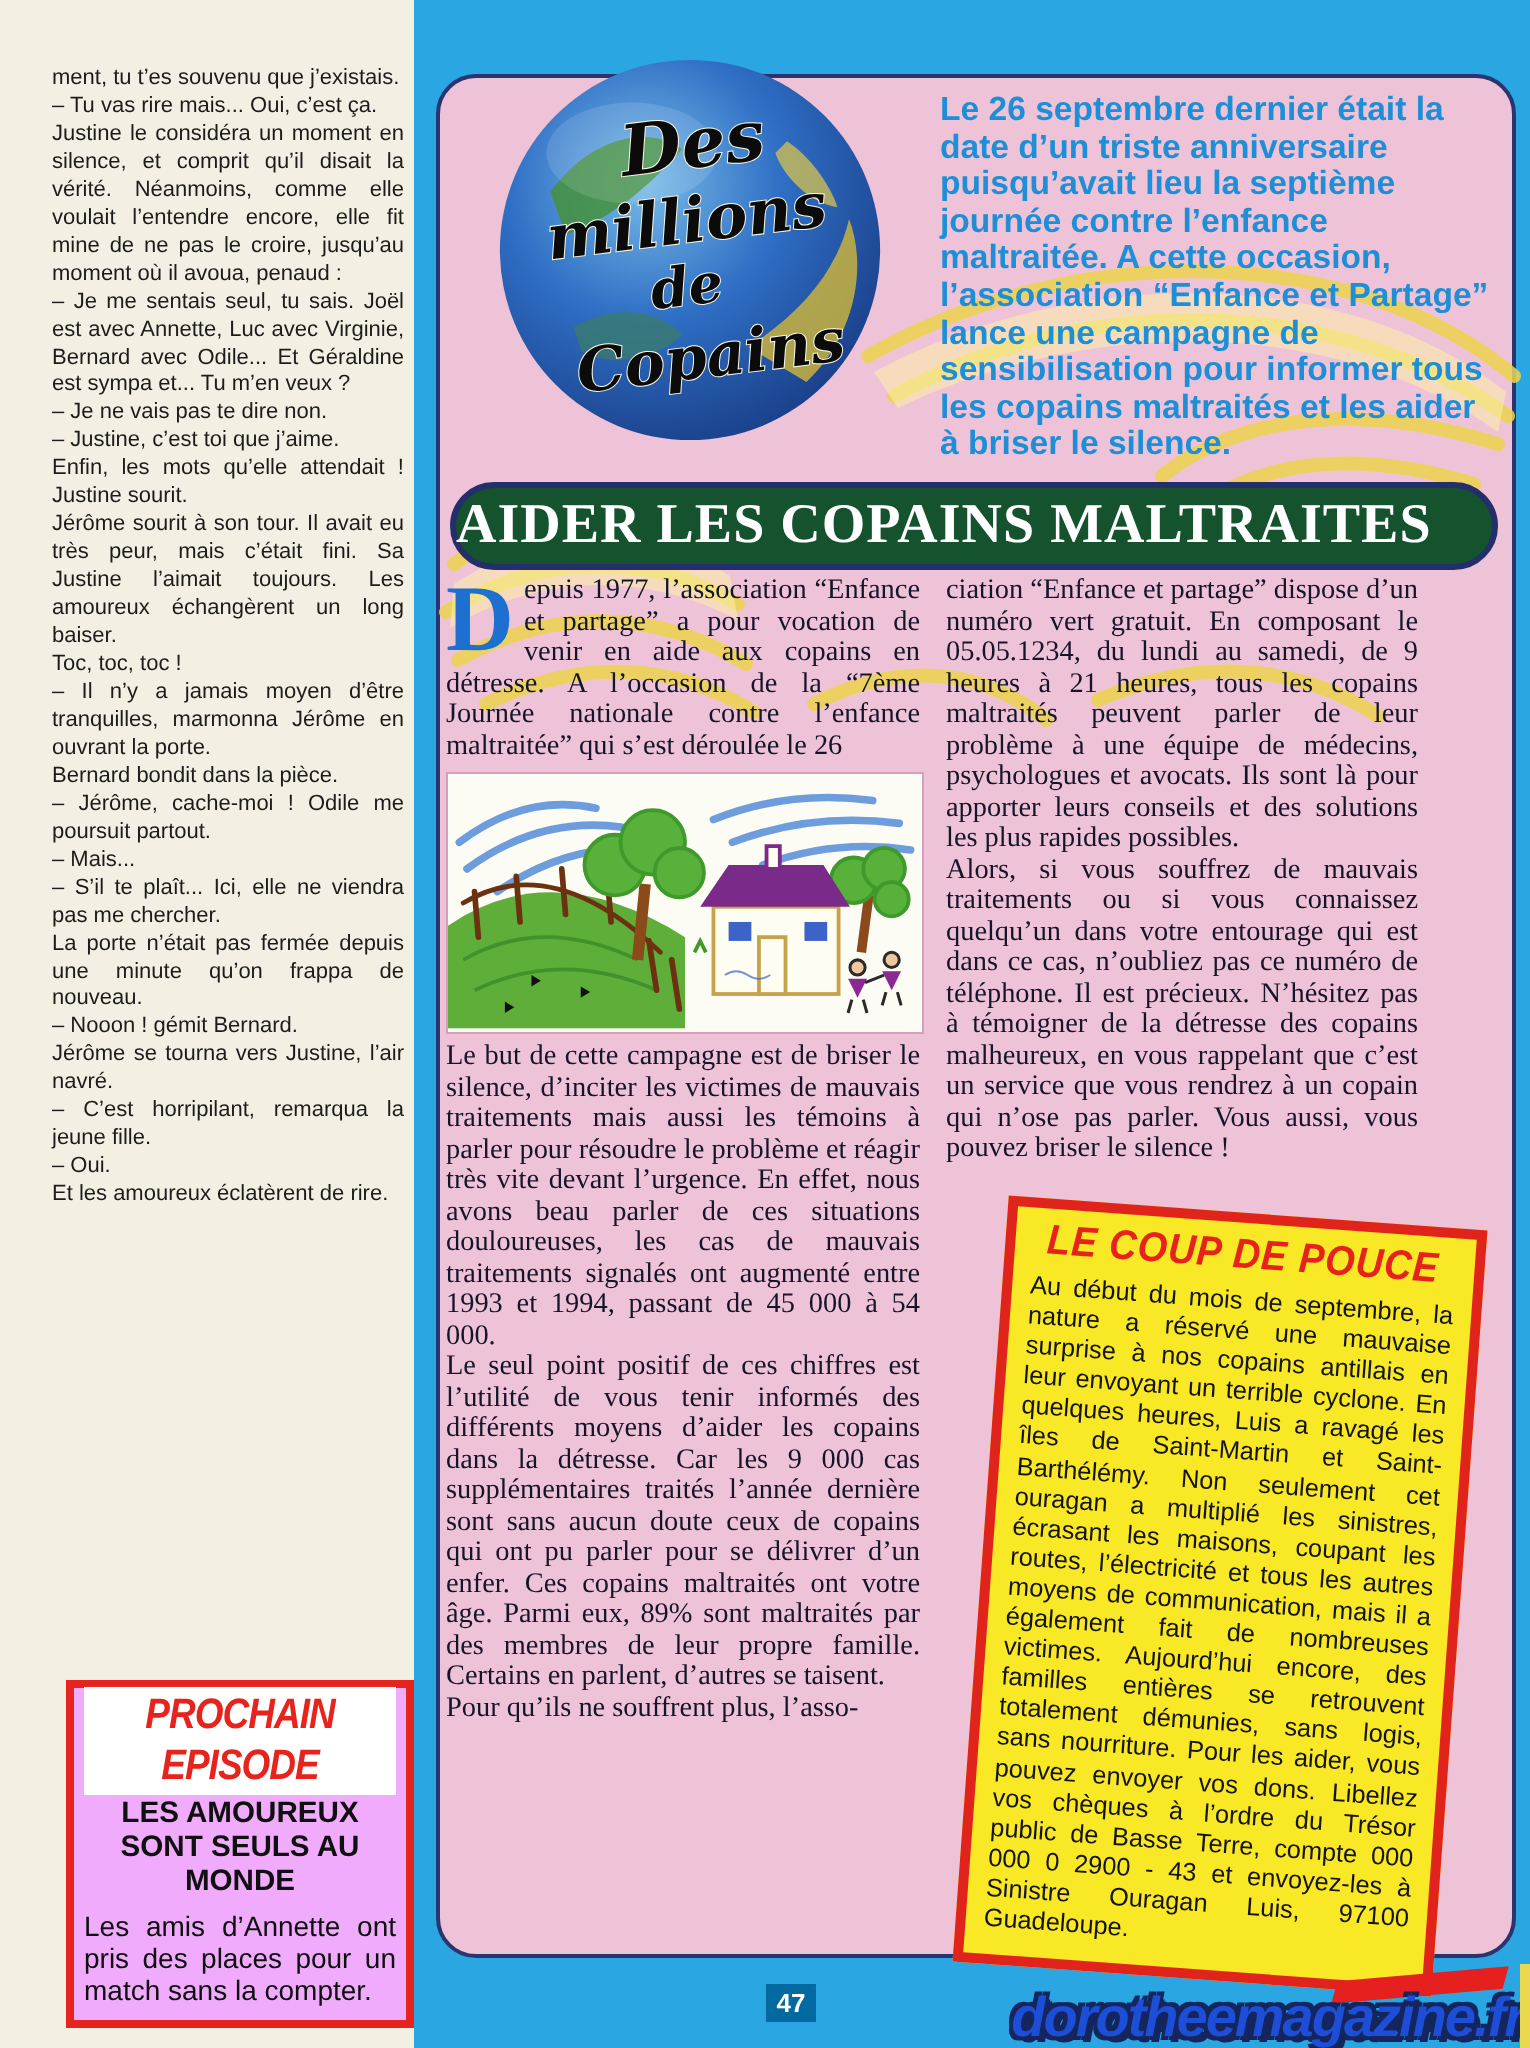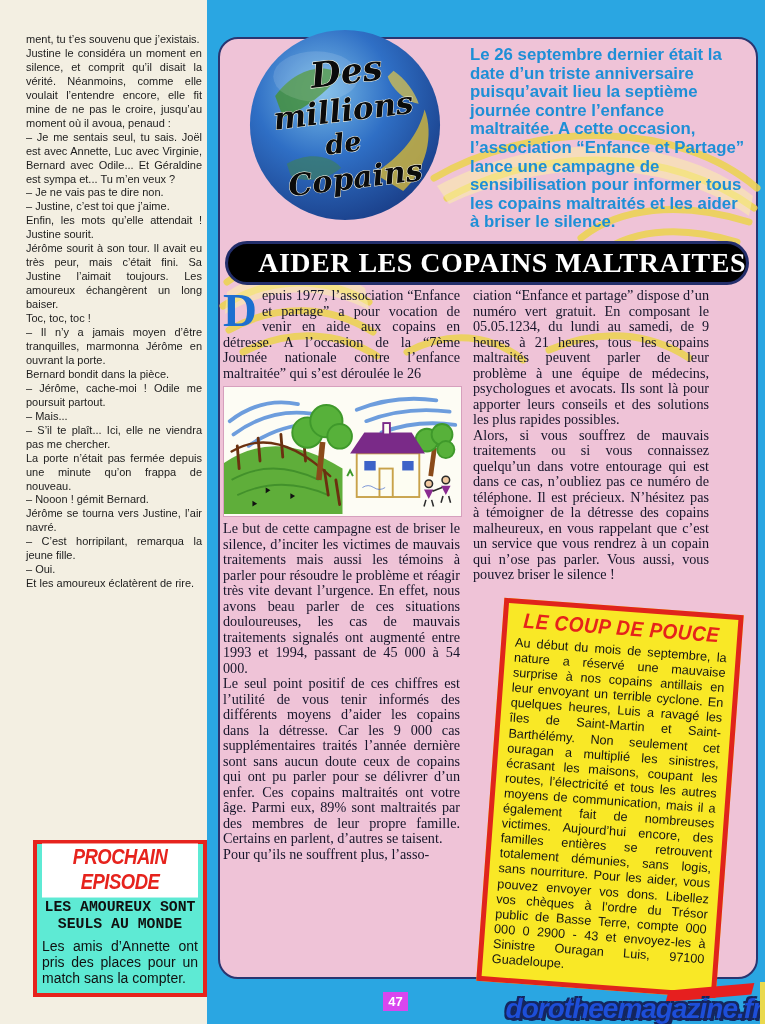--- a/index.html
+++ b/index.html
@@ -6,44 +6,44 @@
   .stage{position:relative;width:765px;height:1024px;background:#f3efe2;overflow:hidden;
          font-family:"Liberation Sans",sans-serif;}
 
   
   .story{position:absolute;left:26px;top:33px;width:176px;
          font-size:11px;line-height:13.95px;color:#1c1c1c;text-align:justify;}
   .story p{margin:0;}
 
   
   .next-ep{position:absolute;left:33px;top:840px;width:156px;
-           background:#5eead4;border:4px solid #e6231d;padding:3px 5px 6px 5px;}
+           background:#f0abfc;border:4px solid #e6231d;padding:3px 5px 6px 5px;}
   .next-ep .hd{background:#ffffff;color:#e6231d;font-weight:bold;font-size:18.5px;
                letter-spacing:-0.5px;text-align:center;padding:1px 0 2px 0;
                transform:scaleY(1.15);font-style:italic;}
-  .next-ep .ttl{font-family:Liberation Mono, monospace;font-weight:bold;color:#101010;
+  .next-ep .ttl{font-family:Liberation Sans, sans-serif;font-weight:bold;color:#101010;
                 font-size:14.8px;line-height:17px;text-align:center;margin-top:5px;}
   .next-ep .bd{font-family:Liberation Sans, sans-serif;color:#101010;font-size:14px;
                line-height:16.2px;text-align:justify;margin-top:5px;}
 
   
   .blue{position:absolute;left:207px;top:0;width:558px;height:1024px;background:#2aa6e2;}
   .pink{position:absolute;left:11px;top:37px;width:536px;height:938px;
         background:#efc3d7;border:2px solid #2a3570;border-radius:20px;}
 
   .hands{position:absolute;left:2px;top:100px;width:554px;height:300px;z-index:1;}
   .globe{position:absolute;left:41px;top:28px;width:194px;height:194px;z-index:3;}
 
   .intro{position:absolute;left:263px;top:46px;width:276px;z-index:3;
          color:#1e8fd6;font-weight:bold;font-size:16.8px;line-height:18.6px;}
 
   .banner{position:absolute;left:18px;top:241px;width:518px;height:38px;z-index:4;
-          background:#000000;border:3px solid #232e6b;border-radius:24px;
+          background:#14532d;border:3px solid #232e6b;border-radius:24px;
           color:#ffffff;font-family:"Liberation Serif",serif;font-weight:bold;
-          font-size:28px;text-align:right;line-height:37px;letter-spacing:0.5px;}
+          font-size:28px;text-align:left;line-height:37px;letter-spacing:0.5px;}
 
   
   .art{position:absolute;z-index:4;font-family:"Liberation Serif",serif;
        color:#15152a;font-size:14.2px;line-height:15.5px;text-align:justify;}
   .art p{margin:0;}
   .col1{left:16px;top:288px;width:237px;}
   .col2{left:266px;top:288px;width:236px;}
   .dropcap{float:left;color:#1d6fd0;font-weight:bold;font-size:47px;line-height:40px;
            margin:2px 5px 0 0;font-family:"Liberation Serif",serif;}
   .drawing{display:block;width:237px;height:129px;margin:5px 0 4px 0;
@@ -54,37 +54,38 @@
                background:#db2017;transform:rotate(2deg);z-index:4;}
   .coup{position:absolute;left:283px;top:606px;width:212px;z-index:5;
         background:#f9e826;border:5px solid #e0241c;transform:rotate(4.2deg);
         padding:6px 9px 10px 9px;}
   .coup .ct{color:#e5231b;font-weight:bold;font-style:italic;font-size:19px;
             letter-spacing:0.5px;white-space:nowrap;text-align:center;
             transform:scaleY(1.1);margin:0 0 4px -2px;}
   .coup .cb{color:#141414;font-size:12.7px;line-height:15.1px;text-align:justify;}
 
   
-  .pagenum{position:absolute;left:383px;top:992px;width:25px;height:19px;background:#d946ef;
+  .pagenum{position:absolute;left:383px;top:992px;width:25px;height:19px;background:#0369a1;
            color:#ffffff;font-weight:bold;font-size:13px;text-align:center;line-height:19px;}
   .wm{position:absolute;right:3px;bottom:-1px;z-index:7;color:#1d4ed8;font-weight:bold;
       font-style:italic;font-size:28px;letter-spacing:-1px;
       text-shadow:2px 2px 0 #15265e,-2px 2px 0 #15265e,2px -2px 0 #15265e,
                   -2px -2px 0 #15265e,3px 3px 0 #15265e;}
   .wm-red{position:absolute;right:12px;bottom:26px;width:86px;height:11px;background:#e61f1f;
           transform:rotate(-5deg) skewX(-20deg);z-index:6;}
   .edge{position:absolute;right:0;bottom:0;width:5px;height:42px;background:#ead94e;z-index:8;}
 </style>
 </head>
 <body>
 
 <div class="stage">
 
   <div class="story">
       <p>ment, tu t’es souvenu que j’existais.</p>
+      <p>– Tu vas rire mais... Oui, c’est ça.</p>
       <p>Justine le considéra un moment en silence, et comprit qu’il disait la vérité. Néanmoins, comme elle voulait l’entendre encore, elle fit mine de ne pas le croire, jusqu’au moment où il avoua, penaud :</p>
       <p>– Je me sentais seul, tu sais. Joël est avec Annette, Luc avec Virginie, Bernard avec Odile... Et Géraldine est sympa et... Tu m’en veux ?</p>
       <p>– Je ne vais pas te dire non.</p>
       <p>– Justine, c’est toi que j’aime.</p>
       <p>Enfin, les mots qu’elle attendait ! Justine sourit.</p>
       <p>Jérôme sourit à son tour. Il avait eu très peur, mais c’était fini. Sa Justine l’aimait toujours. Les amoureux échangèrent un long baiser.</p>
       <p>Toc, toc, toc !</p>
       <p>– Il n’y a jamais moyen d’être tranquilles, marmonna Jérôme en ouvrant la porte.</p>
       <p>Bernard bondit dans la pièce.</p>
       <p>– Jérôme, cache-moi ! Odile me poursuit partout.</p>

